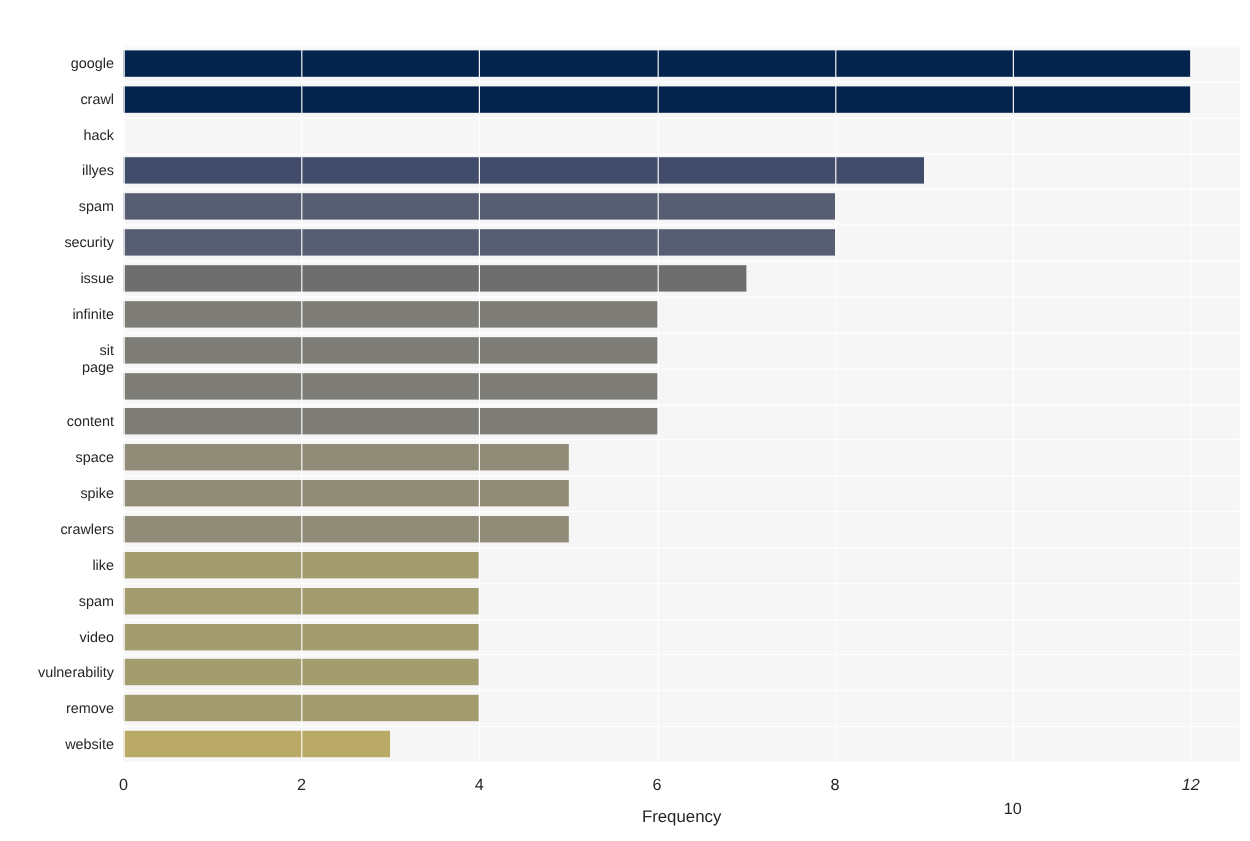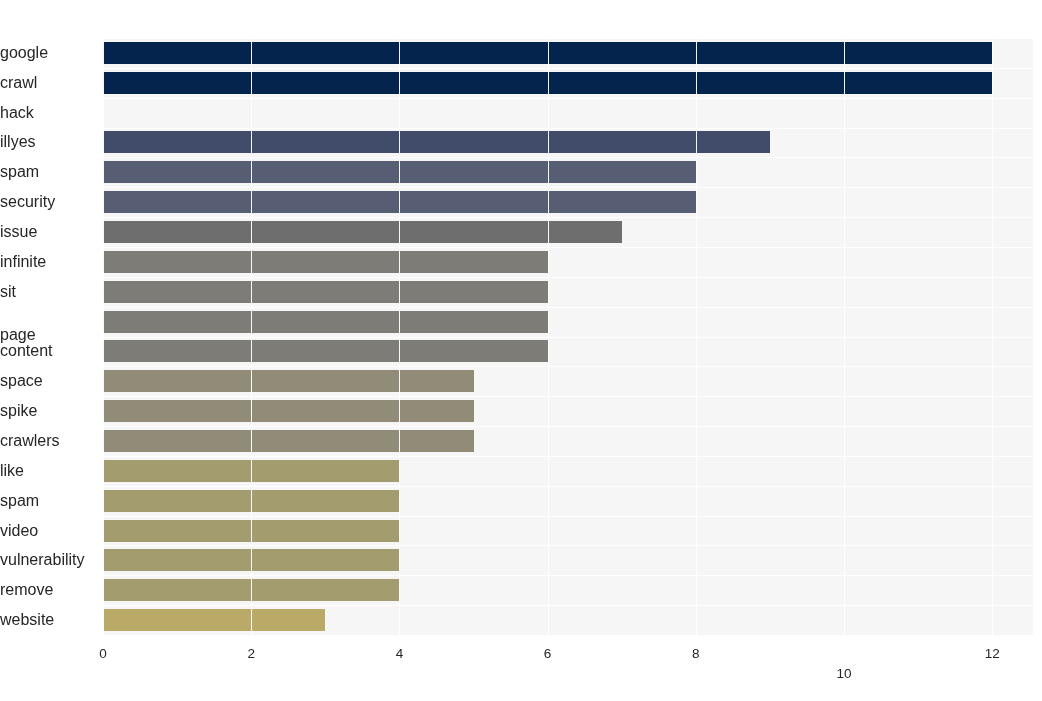--- a/index.html
+++ b/index.html
@@ -43,21 +43,22 @@
     height:22px;
     left:0;
   }
 
   
   .ylabels{position:absolute;left:0;top:38px;width:95px;height:597px;}
   .ylabel{
     position:absolute;
     right:0;
     width:95px;
-    font-size:16px;
+    text-align:right;
+    font-size:12px;
     color:#262626;
     line-height:14px;
   }
 
   
   .xlabels{position:absolute;left:0;top:646px;width:1042px;height:22px;}
   .xlabel{
     position:absolute;
     transform:translateX(-50%);
     font-size:13.5px;
@@ -134,36 +135,37 @@
   <div class="ylabels">
       <div class="ylabel" style="top: 7.925px;">google</div>
       <div class="ylabel" style="top: 37.775px;">crawl</div>
       <div class="ylabel" style="top: 67.625px;">hack</div>
       <div class="ylabel" style="top: 97.475px;">illyes</div>
       <div class="ylabel" style="top: 127.325px;">spam</div>
       <div class="ylabel" style="top: 157.175px;">security</div>
       <div class="ylabel" style="top: 187.025px;">issue</div>
       <div class="ylabel" style="top: 216.875px;">infinite</div>
       <div class="ylabel" style="top: 246.725px;">sit</div>
-      <div class="ylabel" style="top: 290px;">page</div>
+      <div class="ylabel" style="top: 261px;">page</div>
       <div class="ylabel" style="top: 306.425px;">content</div>
       <div class="ylabel" style="top: 336.275px;">space</div>
       <div class="ylabel" style="top: 366.125px;">spike</div>
       <div class="ylabel" style="top: 395.975px;">crawlers</div>
       <div class="ylabel" style="top: 425.825px;">like</div>
       <div class="ylabel" style="top: 455.675px;">spam</div>
       <div class="ylabel" style="top: 485.525px;">video</div>
       <div class="ylabel" style="top: 515.375px;">vulnerability</div>
       <div class="ylabel" style="top: 545.225px;">remove</div>
       <div class="ylabel" style="top: 575.075px;">website</div>
     </div>
   <div class="xlabels">
       <div class="xlabel" style="left: 103px;">0</div>
       <div class="xlabel" style="left: 251.207px;">2</div>
       <div class="xlabel" style="left: 399.414px;">4</div>
       <div class="xlabel" style="left: 547.622px;">6</div>
       <div class="xlabel" style="left: 695.829px;">8</div>
       <div class="xlabel" style="left: 844.036px; margin-top: 20px;">10</div>
-      <div class="xlabel" style="left: 992.243px;">12</div>
+      <div class="xlabel" style="left: 992.243px; font-style: italic;">12</div>
     </div>
 
+  <div class="xaxis-title">Frequency</div>
 
 </div>
 
 </body></html>

